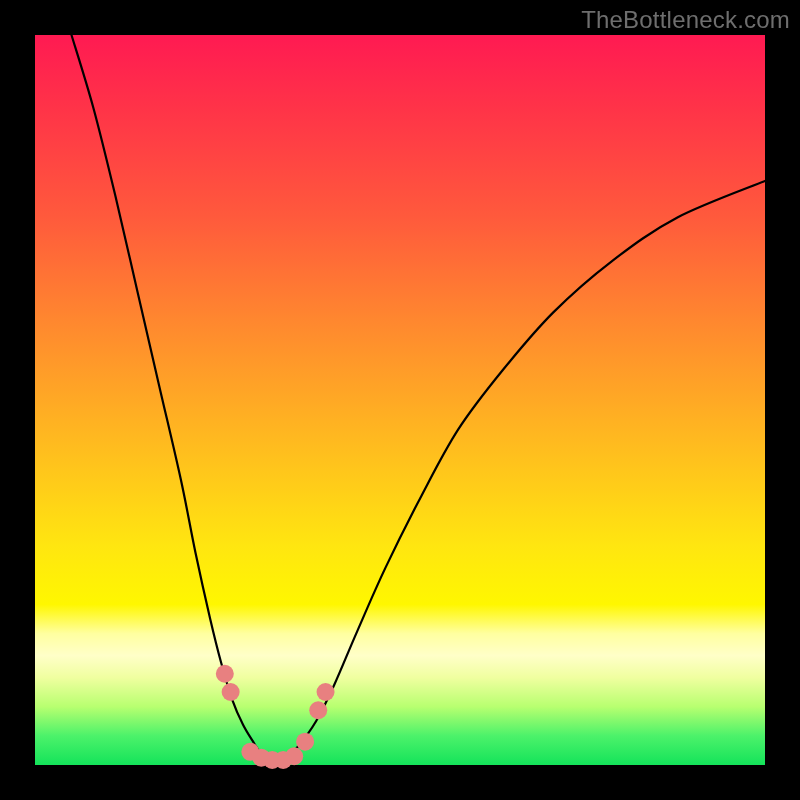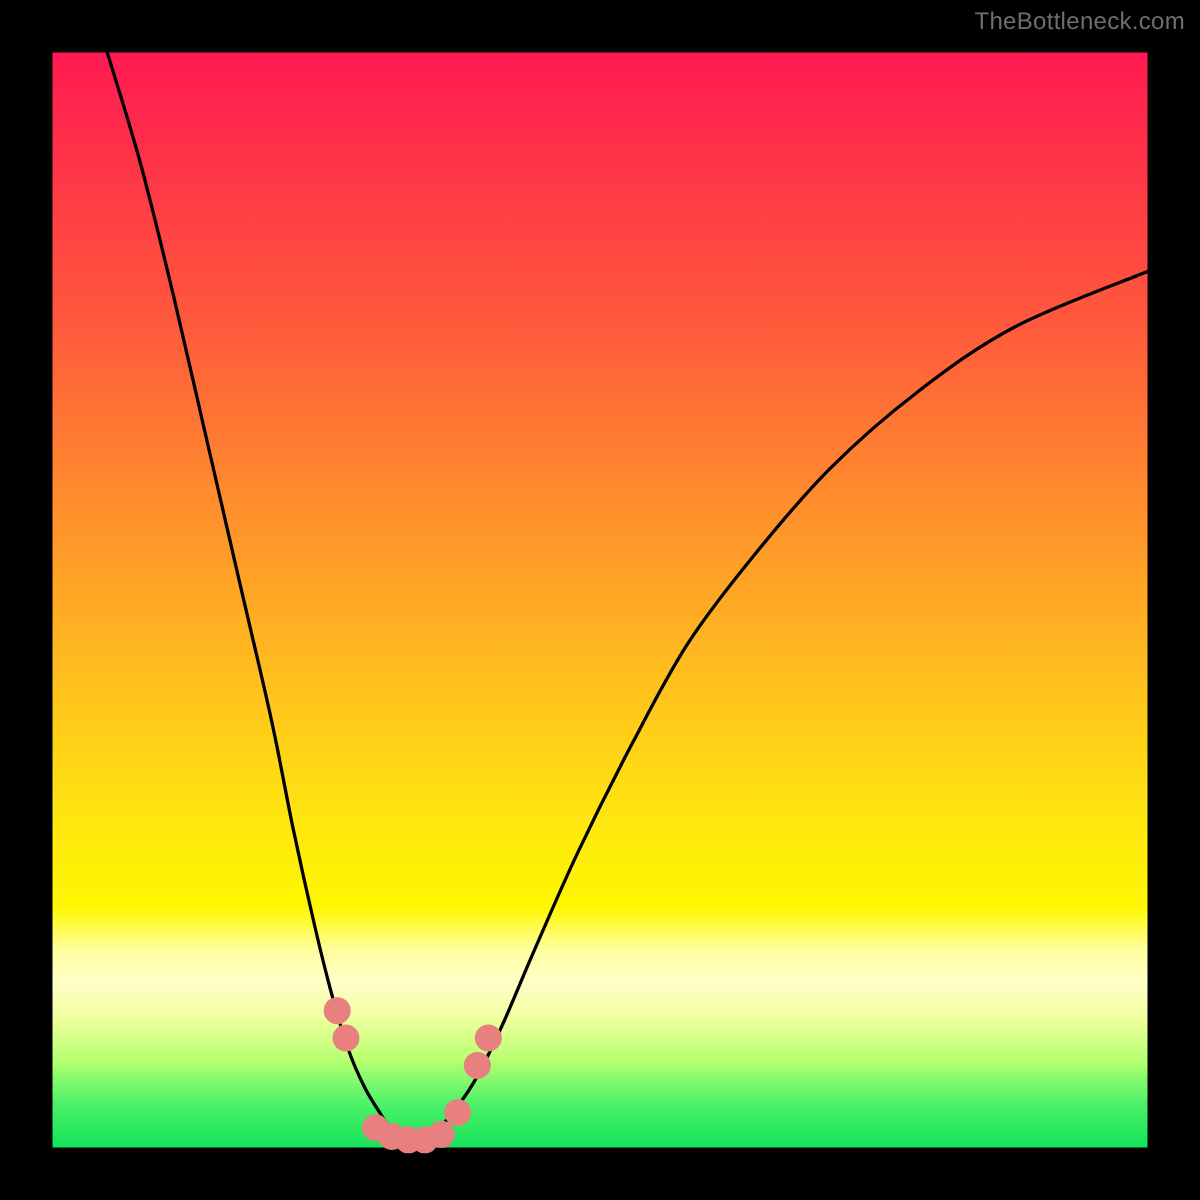--- a/index.html
+++ b/index.html
@@ -41,21 +41,21 @@
       #b8ff70 92%,
       #4cf26a 96%,
       #14e35a 100%
     );
   }
   .watermark {
     position: absolute;
     top: 6px;
     right: 10px;
     color: #6e6e6e;
-    font-size: 16px;
+    font-size: 24px;
     font-weight: 400;
     letter-spacing: 0.2px;
     user-select: none;
     z-index: 20;
     text-align: center;
   }
   svg.curves {
     position: absolute;
     left: 0;
     top: 0;

